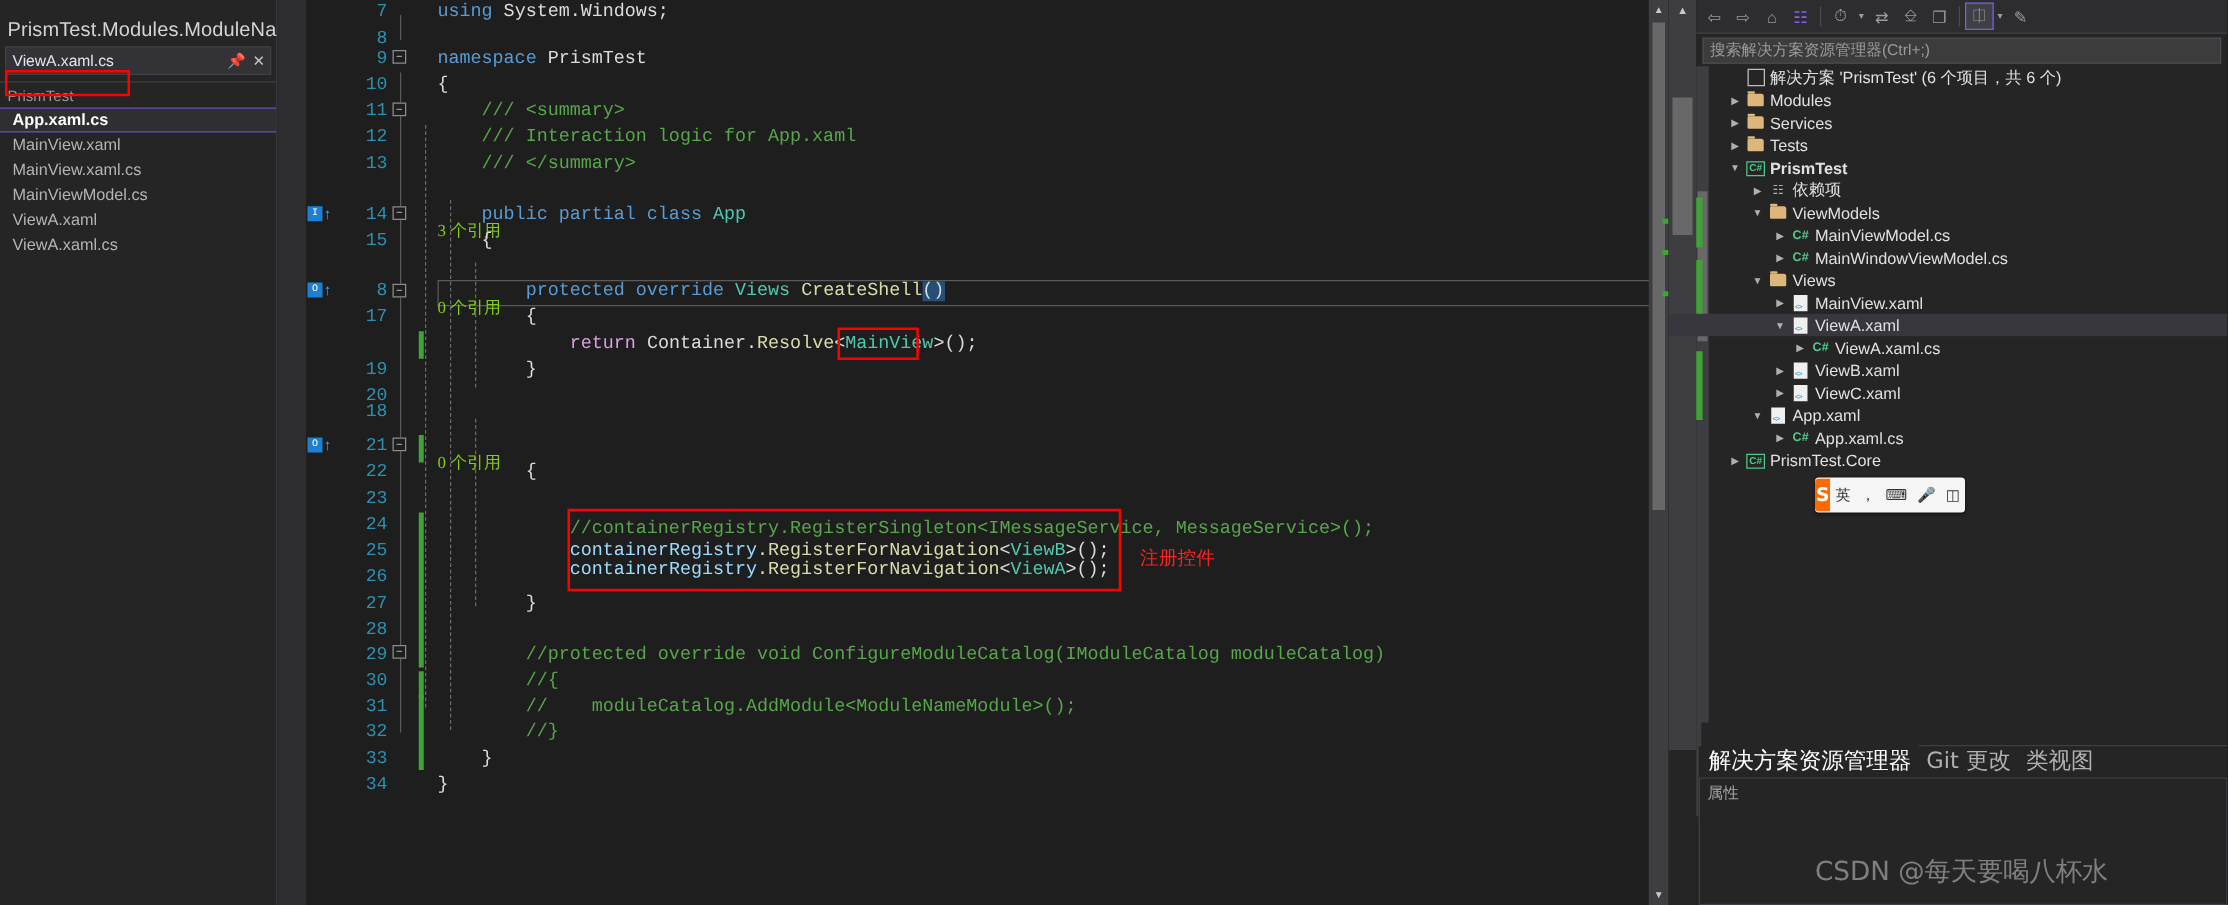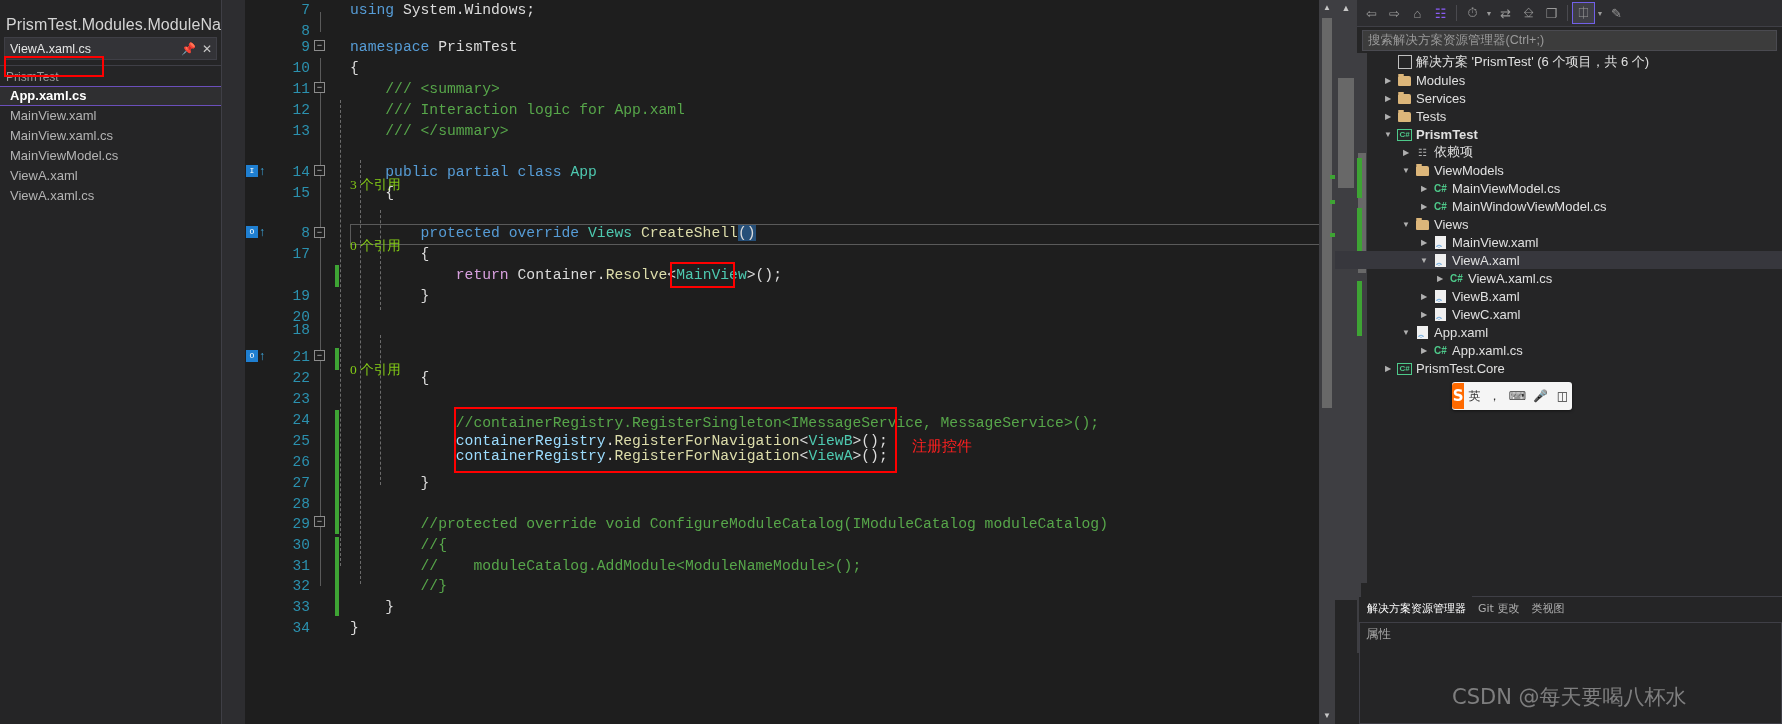--- a/index.html
+++ b/index.html
@@ -229,21 +229,21 @@
     color: #333; font-size: 12px; padding: 0 4px; font-family: "DejaVu Sans", sans-serif;
   }
 
   
   .bottom-dock {
     position: absolute; left: 1359px; top: 596px; width: 423px; height: 128px;
     background: #252526; border-top: 1px solid #3f3f46;
   }
   .dock-tabs { display: flex; align-items: center; height: 22px; padding-left: 2px; }
   .dock-tab {
-    color: #d0d0d0; font-size: 11px; padding: 18px 6px; white-space: nowrap;
+    color: #d0d0d0; font-size: 18px; padding: 18px 6px; white-space: nowrap;
     font-family: "DejaVu Sans", sans-serif;
   }
   .dock-tab.sel { background: #252526; color: #ffffff; }
   .dock-tab.unsel { color: #b0b0b0; }
   .props-panel {
     position: absolute; left: 1359px; top: 622px; width: 423px; height: 102px;
     background: #252526; border: 1px solid #3f3f46; box-sizing: border-box;
   }
   .props-title {
     color: #a3a3a3; font-size: 12.5px; padding: 3px 6px;

